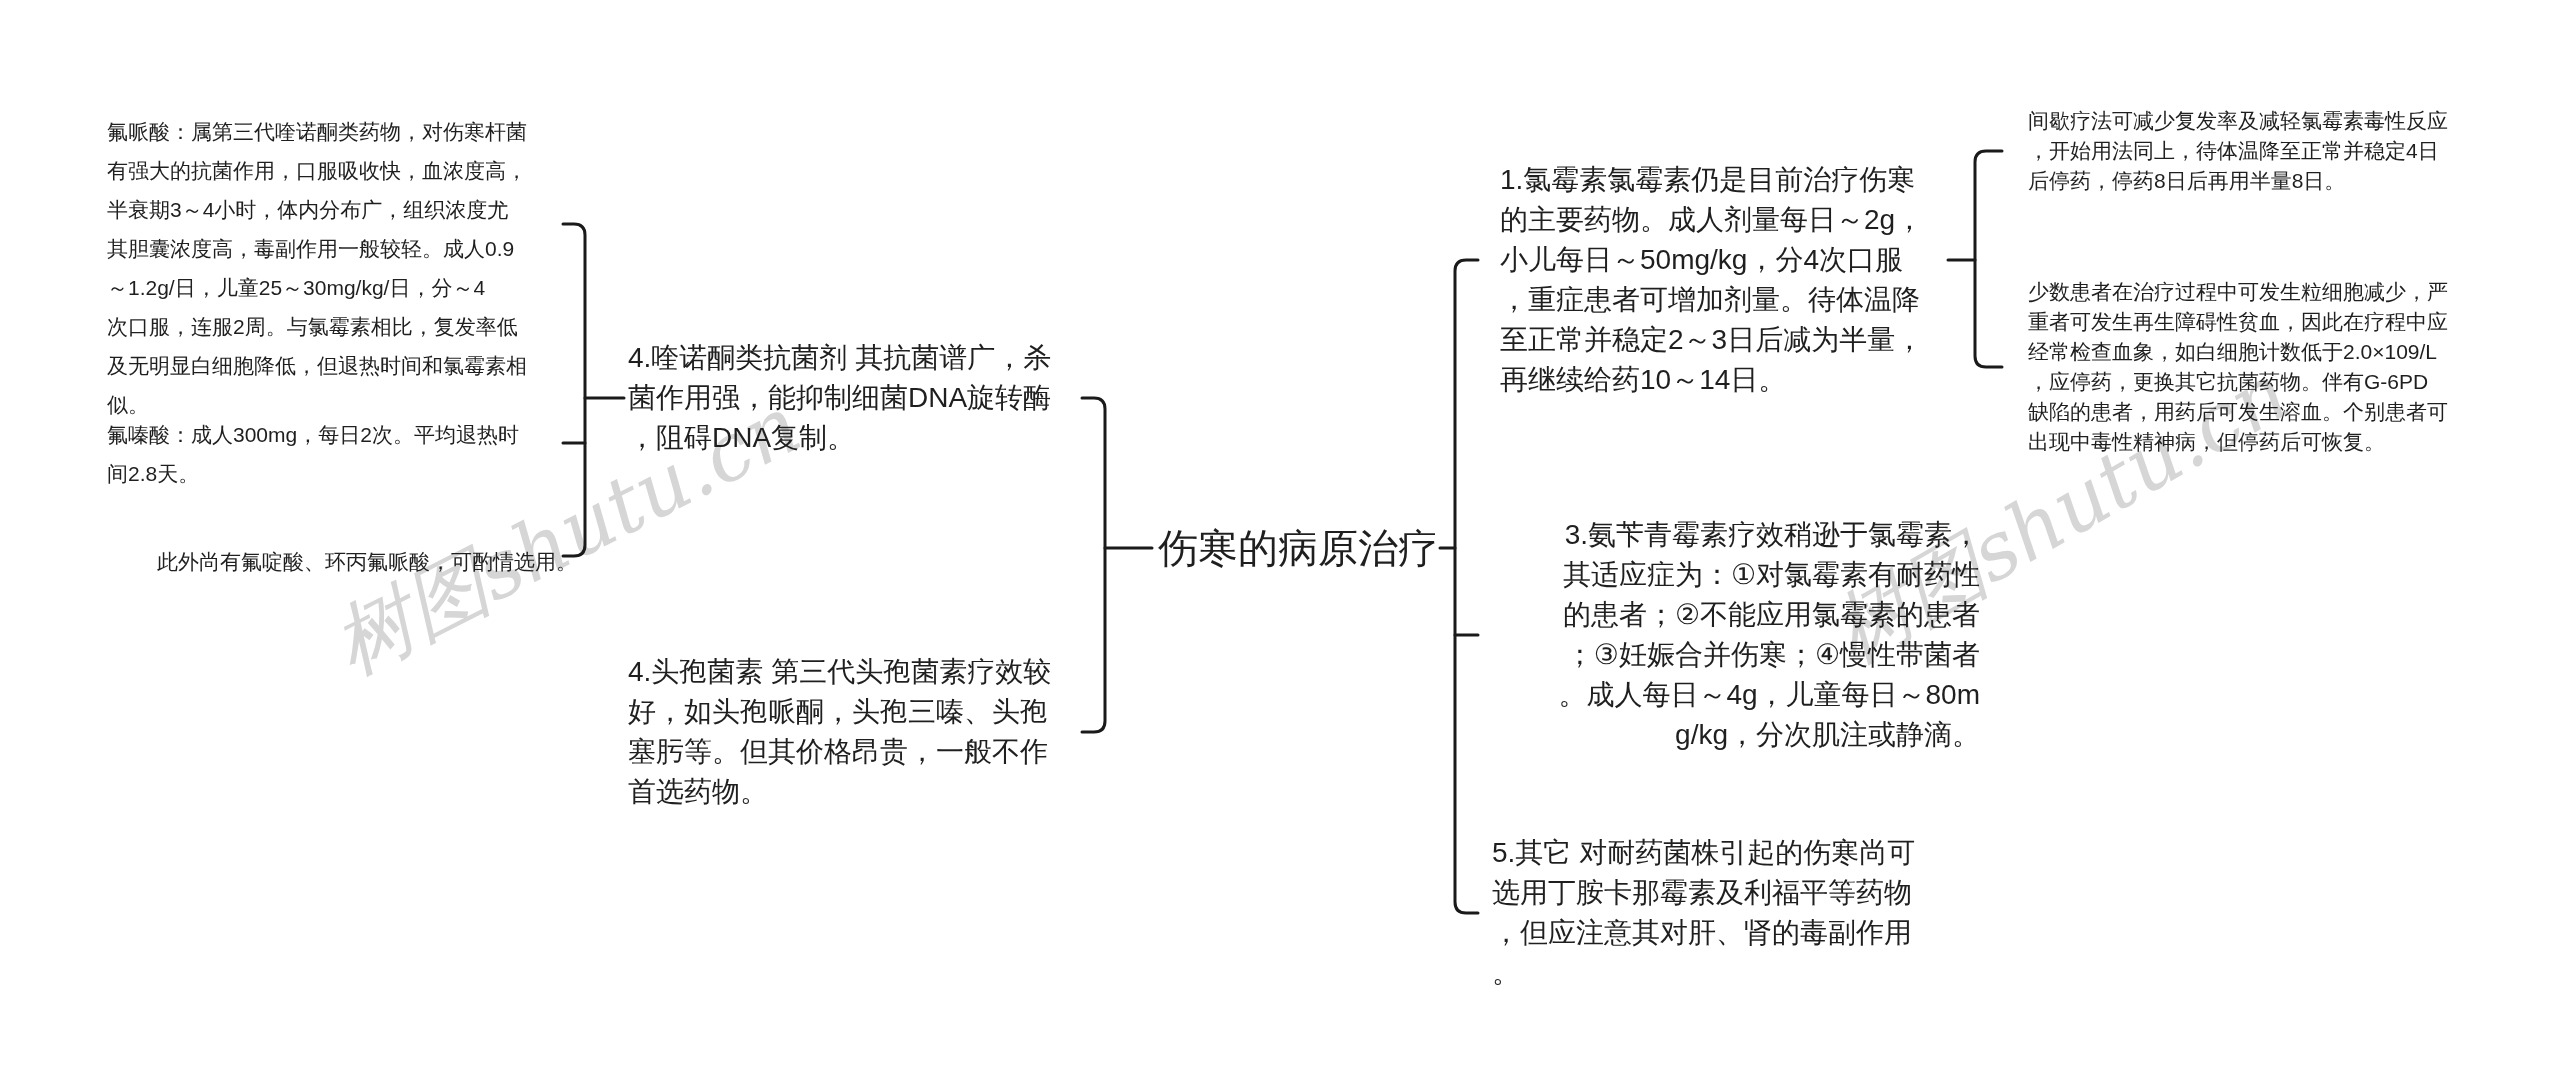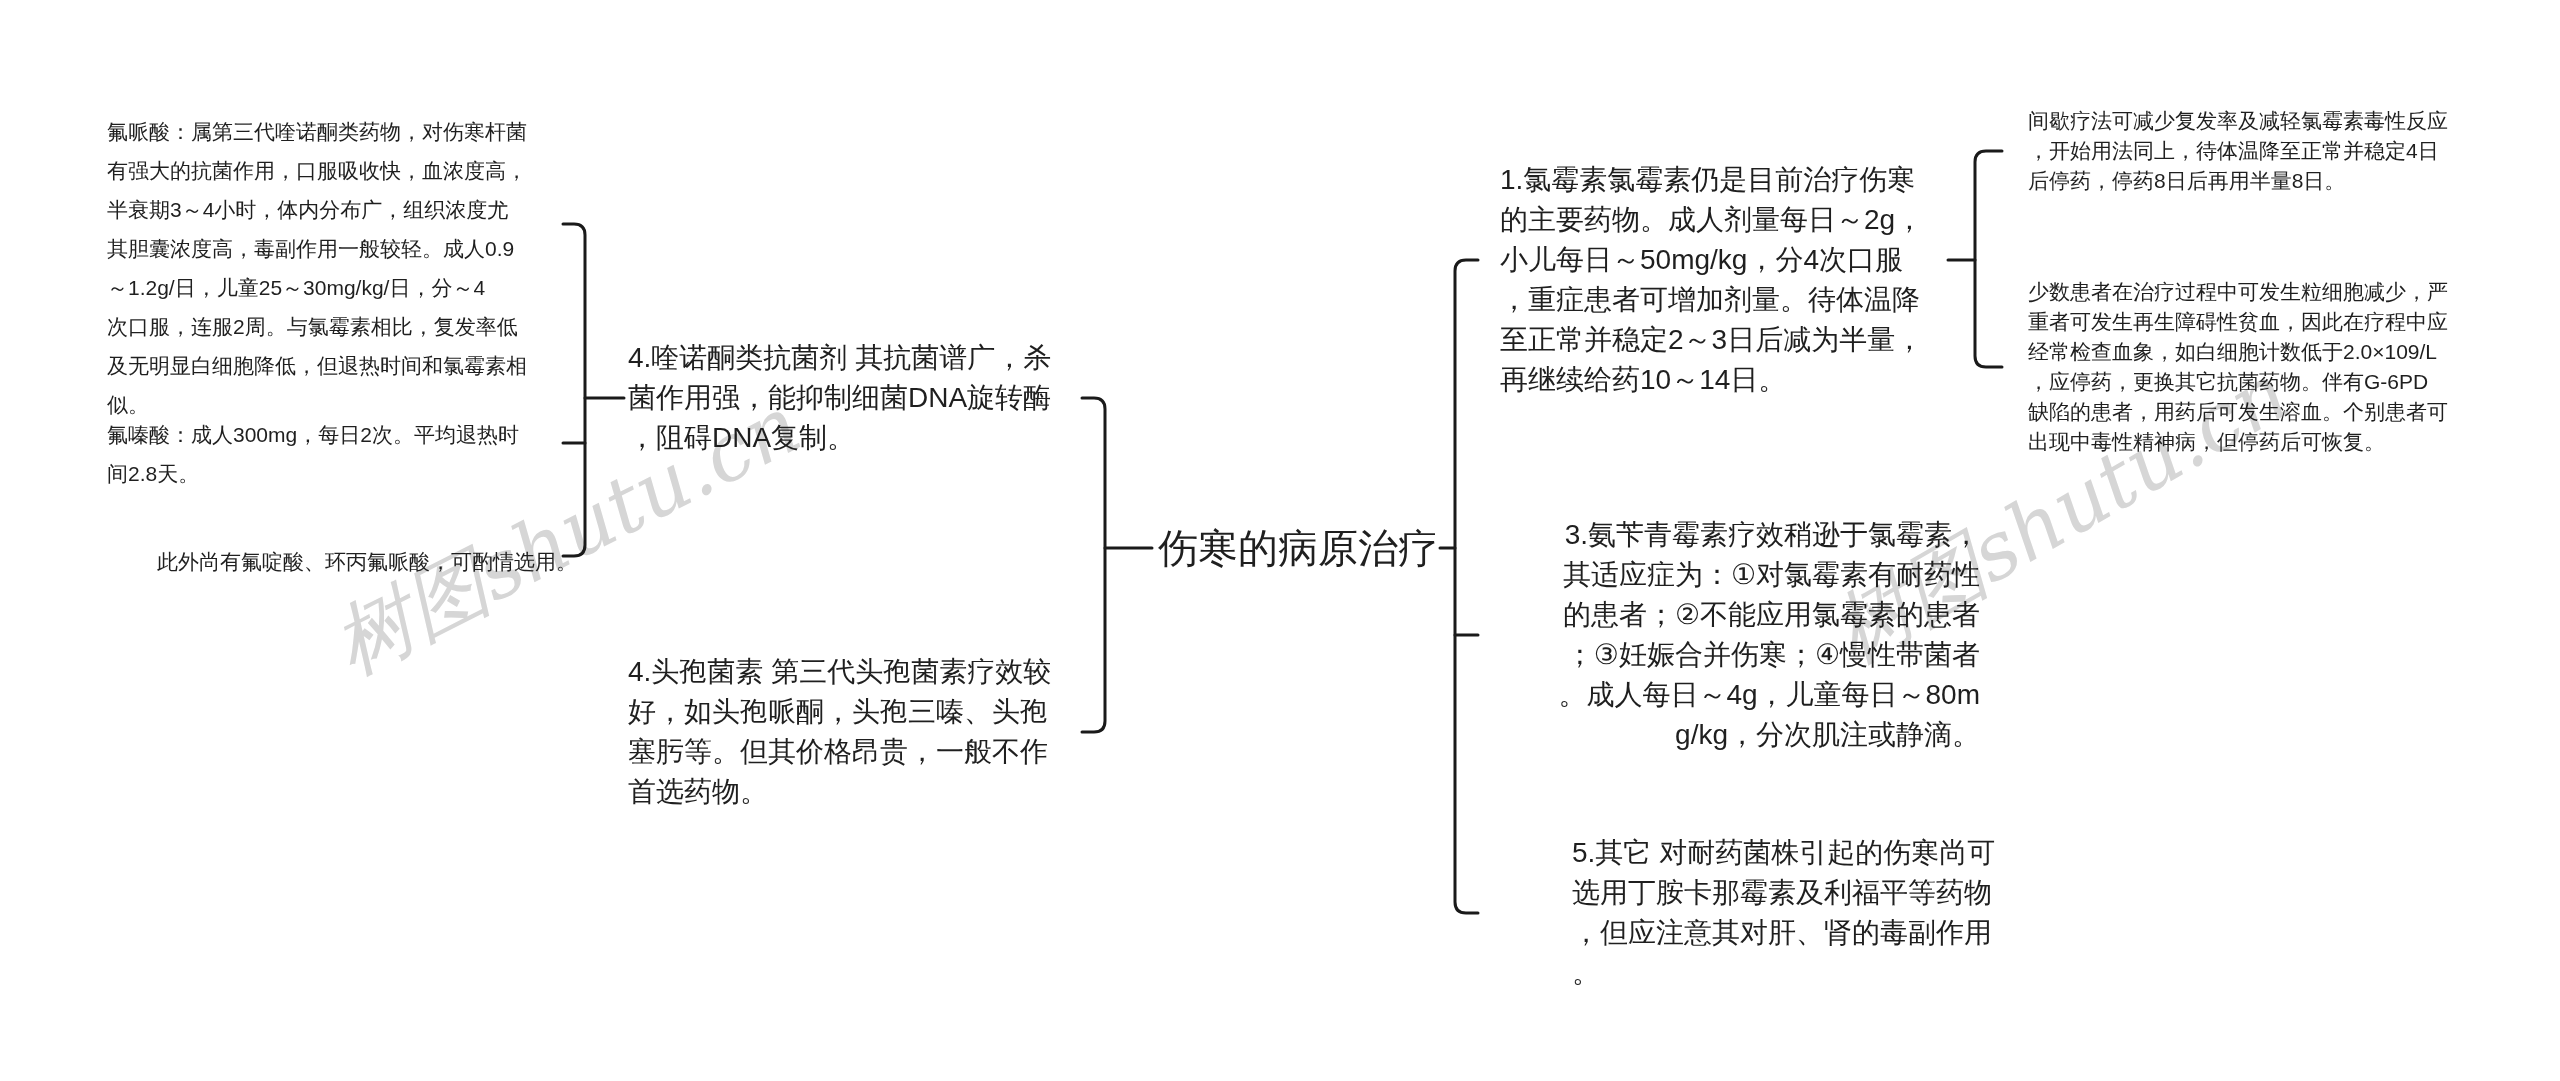--- a/index.html
+++ b/index.html
@@ -24,21 +24,21 @@
 
   
   #n-fupaisuan{left:107px;top:112px;width:470px;}
   #n-fuzinsuan{left:107px;top:415px;width:470px;}
   #n-others{left:107px;top:542px;width:470px;text-align:right;}
   #n-quinolone{left:628px;top:338px;width:480px;}
   #n-cephalosporin{left:628px;top:652px;width:480px;}
   #n-root{left:1158px;top:520px;}
   #n-chloramphenicol{left:1500px;top:140px;width:480px;margin-top:20px;}
   #n-ampicillin{left:1500px;top:515px;width:480px;text-align:right;}
-  #n-otherdrugs{left:1572px;top:833px;width:480px;}
+  #n-otherdrugs{left:1492px;top:833px;width:480px;}
   #n-intermittent{left:2028px;top:106px;width:492px;}
   #n-adverse{left:2028px;top:277px;width:492px;}
 
   #wm-left{left:340px;top:598px;transform:rotate(-27deg);}
   #wm-right{left:1840px;top:588px;transform:rotate(-30deg);}
 </style>
 </head>
 <body>
 
 <div class="wm" id="wm-left">树图shutu.cn</div>

